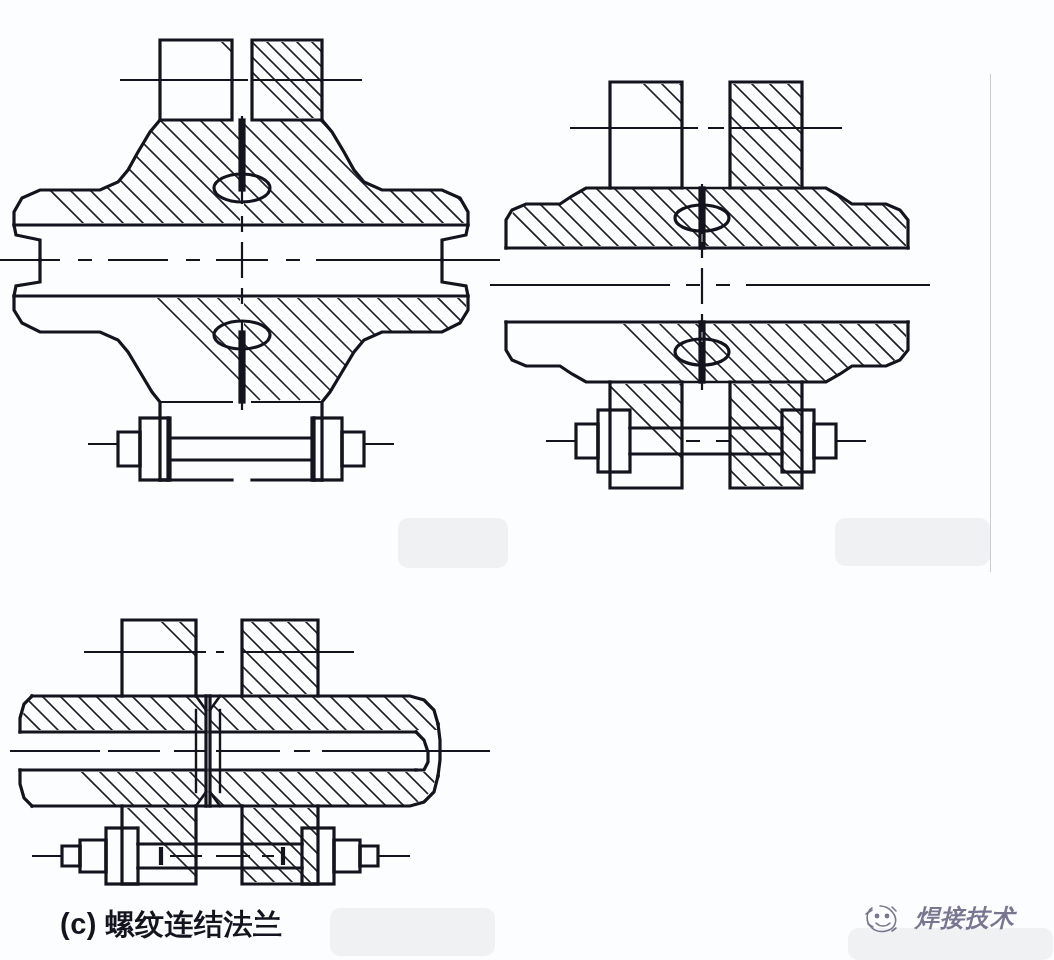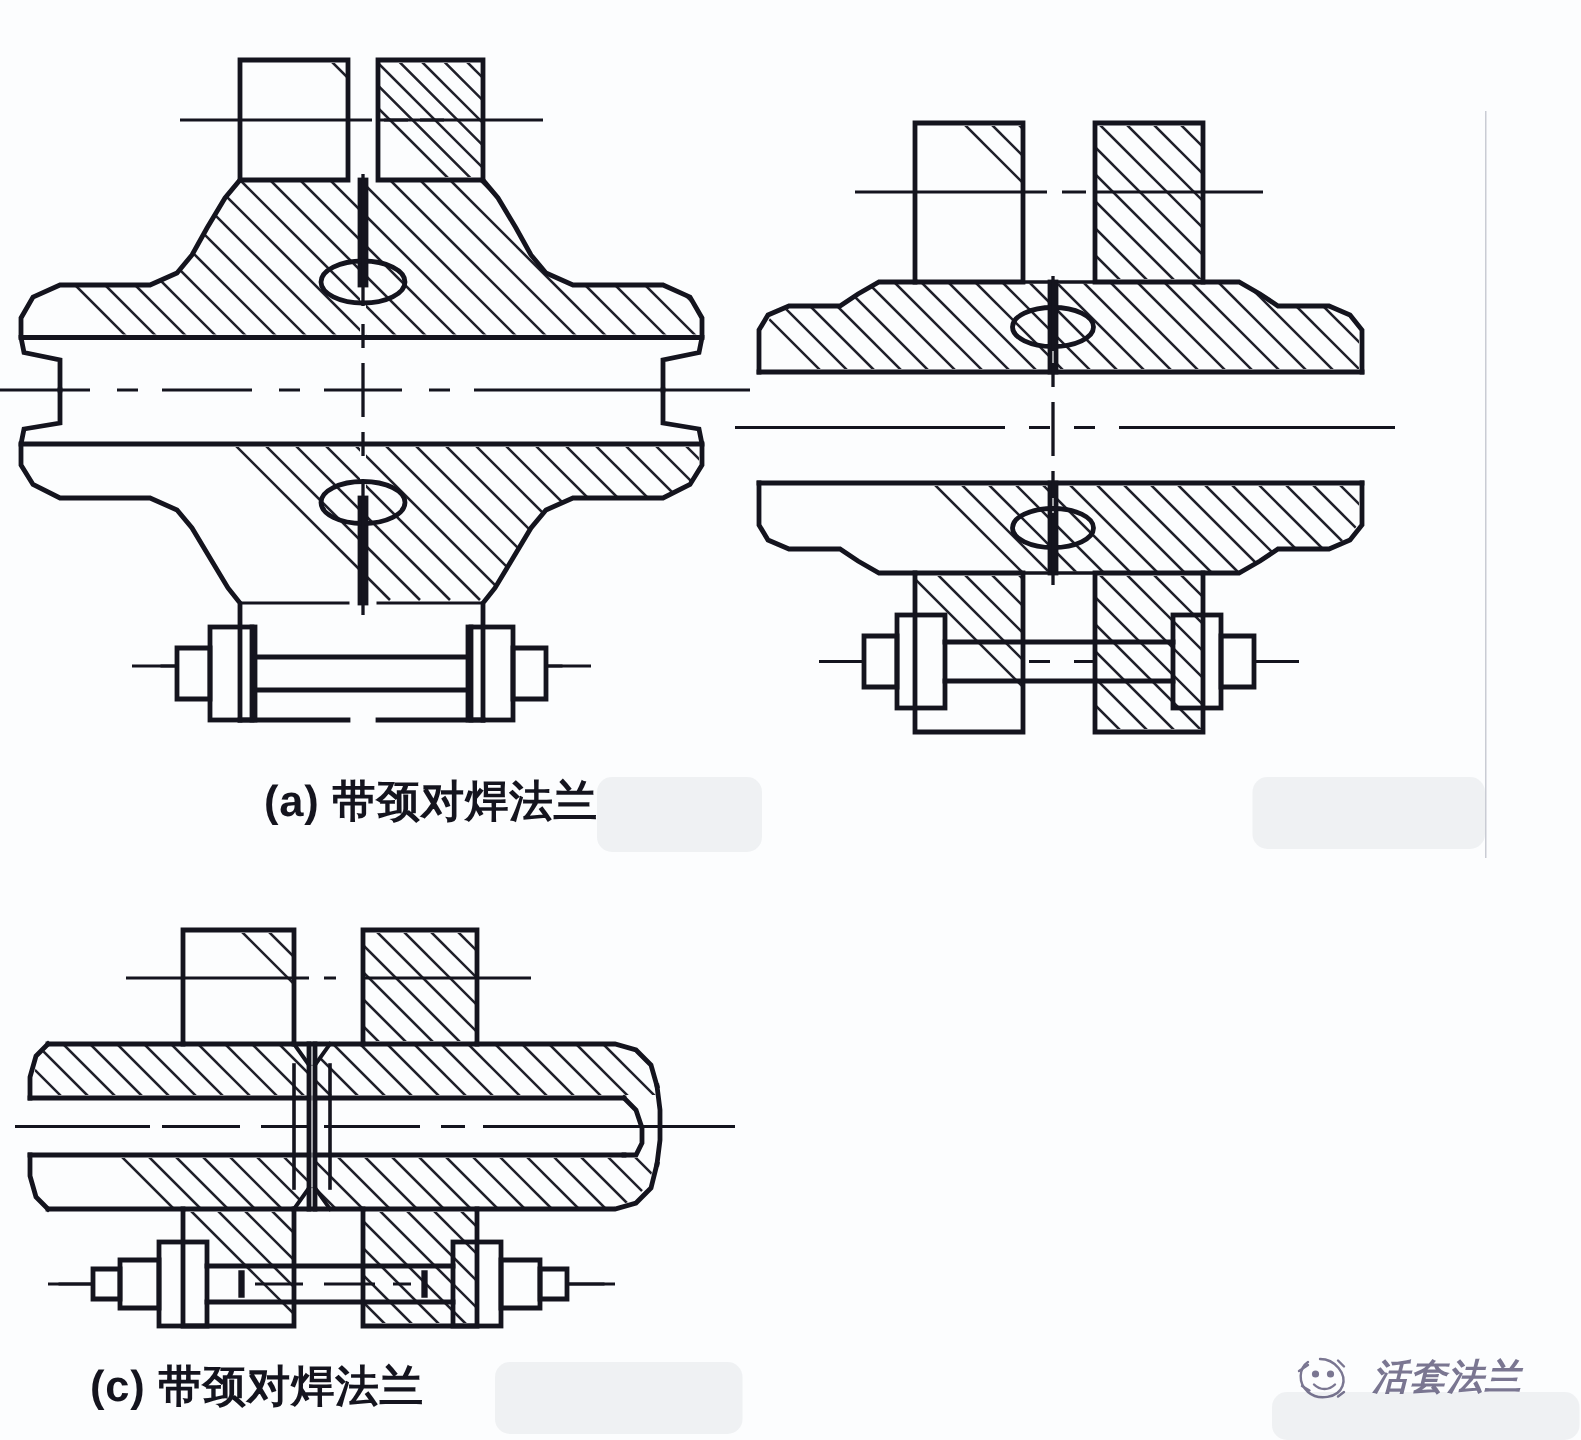--- a/index.html
+++ b/index.html
@@ -485,29 +485,28 @@
       <path d="M368,256 L400,256"></path>
     </g>
   </svg>
 
   <div class="smudge" id="smudge-a"></div>
   <div class="smudge" id="smudge-b"></div>
   <div class="smudge" id="smudge-c"></div>
   <div class="smudge" id="smudge-d"></div>
   <div class="hairline" id="vline-right"></div>
 
-  <div class="caption" id="cap-a">(a) 带颈对焊法兰</div>
-  <div class="caption" id="cap-c">(c) 带颈对焊法兰</div>
+  <div class="caption" id="cap-c">(c) 螺纹连结法兰</div>
 
   <div id="watermark">
     <svg class="wm-logo" width="44" height="40" viewBox="0 0 44 40">
       <g fill="none" stroke="#2b2550" stroke-width="1.6" stroke-linecap="round">
         <path d="M10,10 C4,14 3,24 10,30 C17,36 30,34 33,26 C36,18 28,8 18,8"></path>
         <path d="M4,16 L10,12 M6,26 L11,29 M30,9 L34,13 M34,30 L30,33"></path>
         <circle cx="15" cy="18" r="2.4" fill="#2b2550" stroke="none"></circle>
         <circle cx="25" cy="18" r="2.4" fill="#2b2550" stroke="none"></circle>
         <path d="M14,25 C18,29 24,29 28,25"></path>
       </g>
     </svg>
-    <span class="wm-text">活套法兰</span>
+    <span class="wm-text">焊接技术</span>
   </div>
 
 </div>
 
 </body></html>

